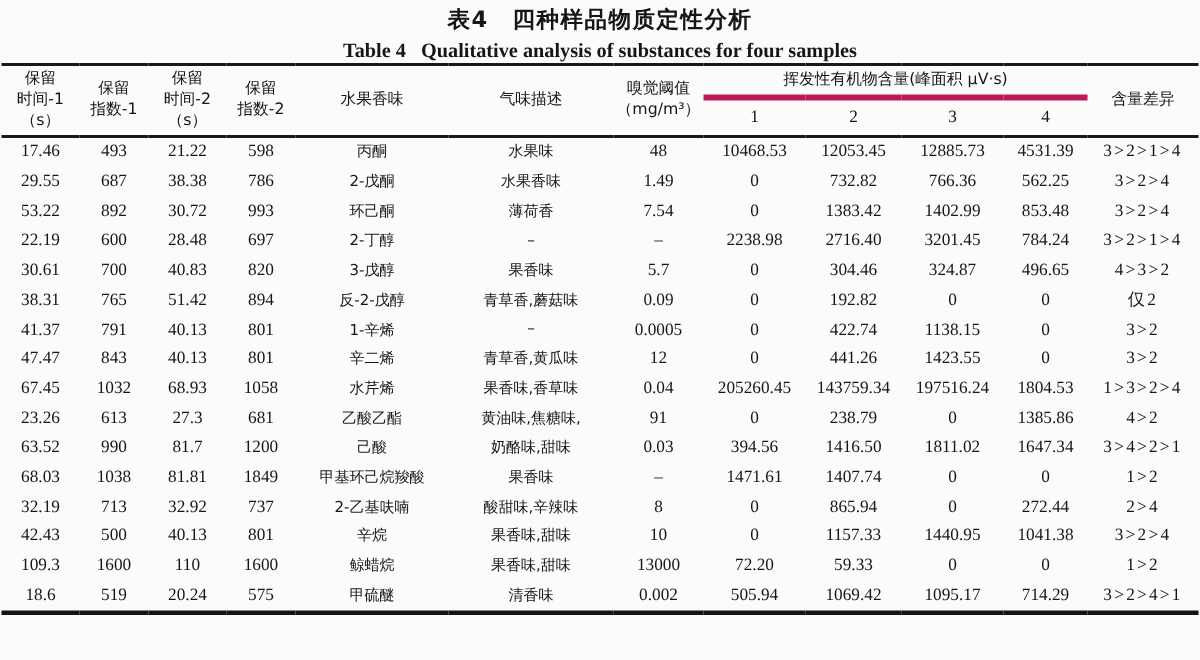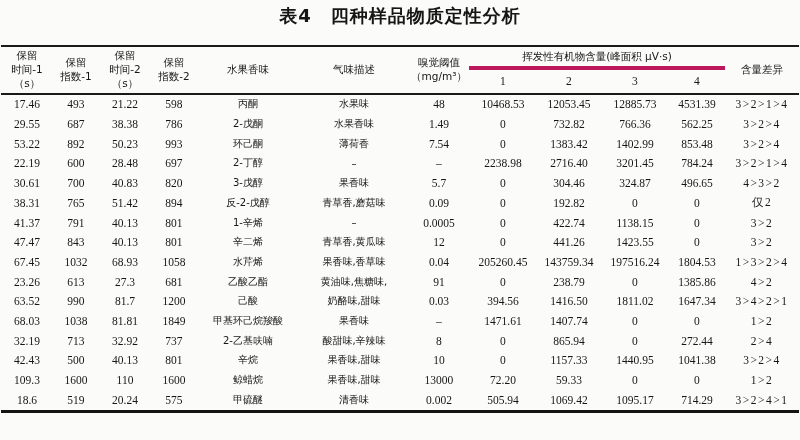--- a/index.html
+++ b/index.html
@@ -10,35 +10,35 @@
     font-family: "Liberation Serif", "DejaVu Serif", serif;
     overflow: hidden;
   }
   .page { width: 800px; height: 440px; position: relative; }
 
   .title-zh {
     padding-top: 4px;
     text-align: center;
     font-family: "DejaVu Sans", "Liberation Sans", sans-serif;
     font-weight: bold;
-    font-size: 18px;
+    font-size: 15px;
     letter-spacing: 1px;
     white-space: pre-wrap;
   }
   .title-en {
     margin-top: 3px;
     text-align: center;
     font-family: "Liberation Serif", "DejaVu Serif", serif;
     font-weight: bold;
     font-size: 13.5px;
     white-space: pre-wrap;
   }
 
   table.main {
-    margin: 17px auto 0 auto;
+    margin: 0 auto 0 auto;
     width: 782px;
     border-collapse: collapse;
     table-layout: fixed;
     border-top: 2px solid #1a1a1a;
     border-bottom: 3px solid #141414;
     padding-left: 11px;
   }
   thead th {
     font-family: "DejaVu Sans", "Liberation Sans", sans-serif;
     font-weight: normal;
@@ -74,20 +74,21 @@
     font-size: 10px;
   }
   tbody td:last-child { letter-spacing: 1.5px; }
 </style>
 </head>
 <body>
 
 <div class="page">
 
   <div class="title-zh">表4　四种样品物质定性分析</div>
+  <div class="title-en">Table 4   Qualitative analysis of substances for four samples</div>
 
   <table class="main">
     <colgroup>
       <col style="width:52px">
         <col style="width:46px">
         <col style="width:52px">
         <col style="width:46px">
       <col style="width:102px">
         <col style="width:110px">
         <col style="width:60px">
@@ -148,21 +149,21 @@
           <td>1.49</td>
           <td>0</td>
           <td>732.82</td>
           <td>766.36</td>
           <td>562.25</td>
           <td>3&gt;2&gt;4</td>
         </tr>
         <tr>
           <td>53.22</td>
           <td>892</td>
-          <td>50.23</td>
+          <td>30.72</td>
           <td>993</td>
           <td>环己酮</td>
           <td>薄荷香</td>
           <td>7.54</td>
           <td>0</td>
           <td>1383.42</td>
           <td>1402.99</td>
           <td>853.48</td>
           <td>3&gt;2&gt;4</td>
         </tr>

